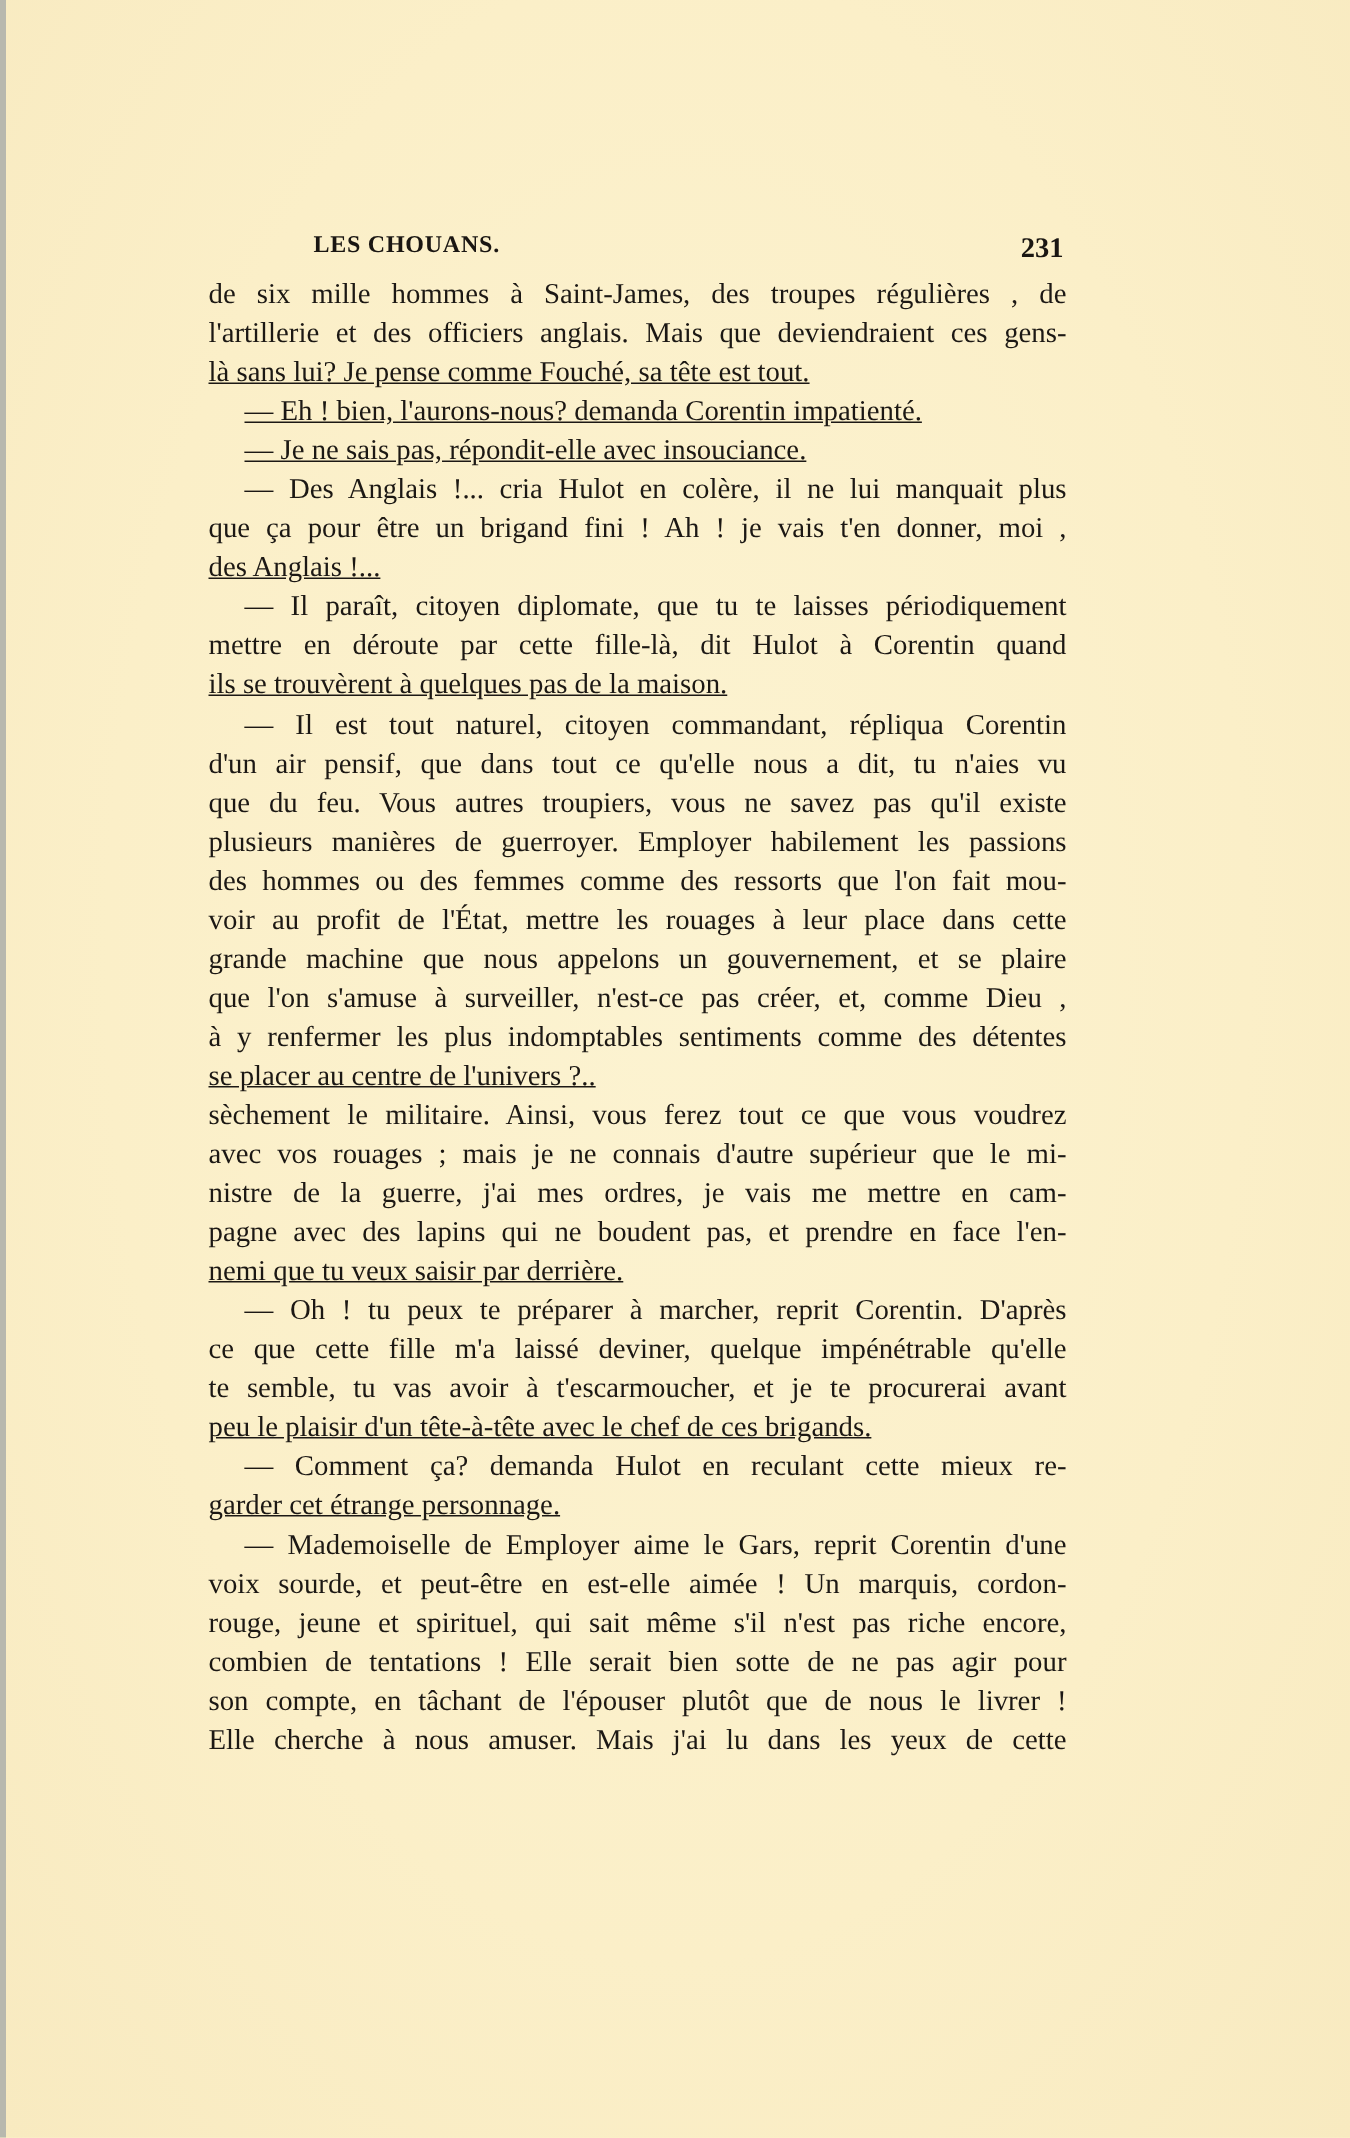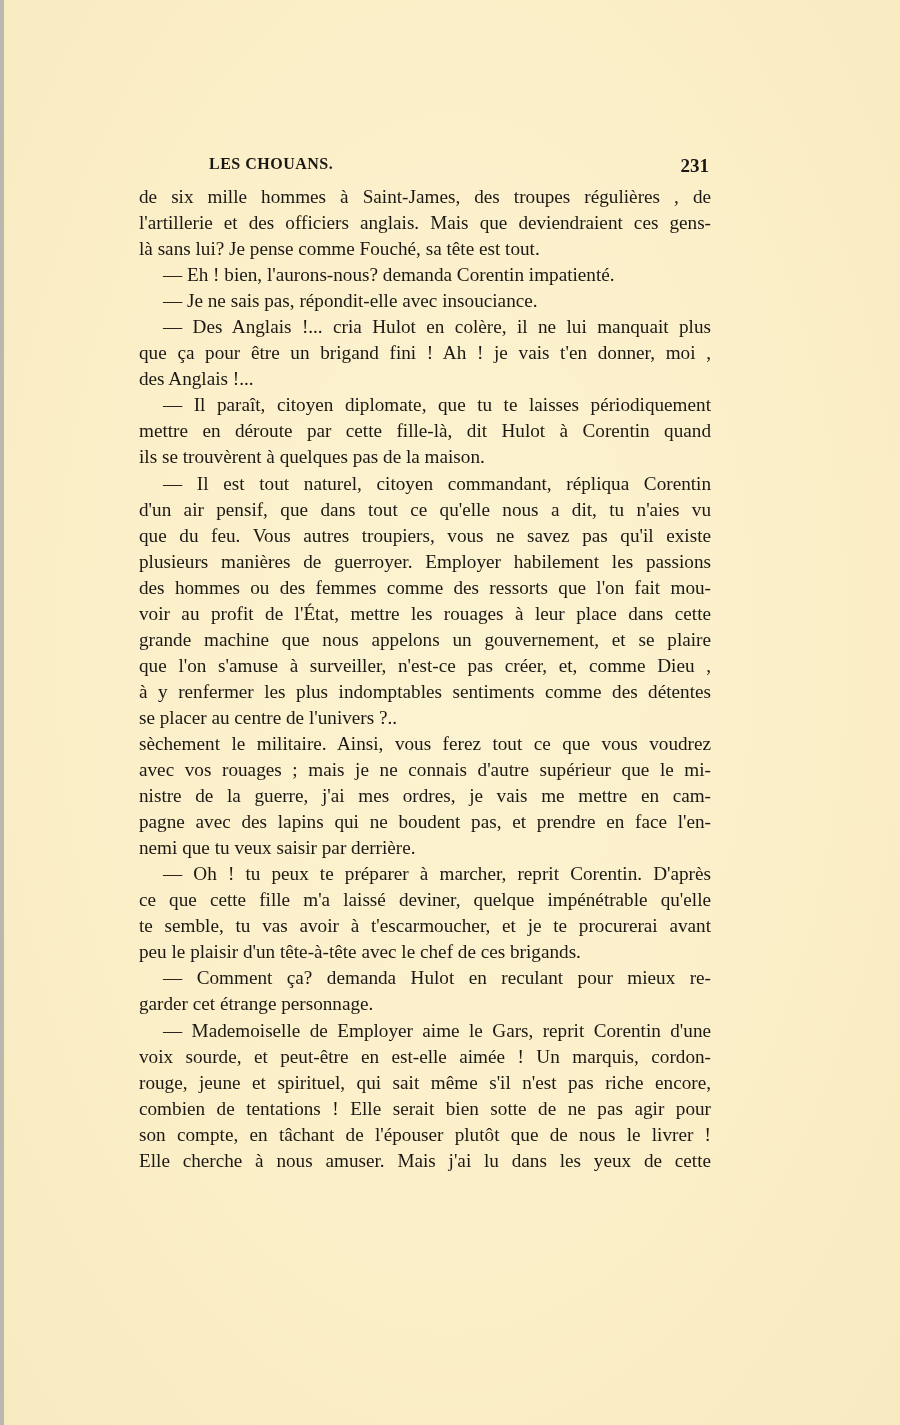--- a/index.html
+++ b/index.html
@@ -34,21 +34,21 @@
       position: absolute; top: 184px; left: 135px; width: 572px;
       font-family: "Liberation Serif", serif;
       font-size: 19.2px;
       line-height: 26.05px;
       color: #1c1814;
       text-align: justify;
     }
     .para { margin: 0; text-indent: 24px; hyphens: manual; }
     .para.cont { text-indent: 0; }
     .line { display: block; text-align: justify; text-align-last: justify; white-space: nowrap; }
-    .line.last { text-align-last: left; }
+    .line.last { text-align-last: left; text-decoration: underline; }
     .line.indent { padding-left: 24px; }
     .para .line { text-indent: 0; }
   </style>
 </head>
 <body>
 
 <div class="edge"></div>
 <div class="page">
   <div class="running-head">
     <span class="running-title">LES CHOUANS.</span>
@@ -95,21 +95,21 @@
         <span class="line">pagne avec des lapins qui ne boudent pas, et prendre en face l'en-</span>
         <span class="line last">nemi que tu veux saisir par derrière.</span>
       </div>
       <div class="para">
         <span class="line indent">— Oh ! tu peux te préparer à marcher, reprit Corentin. D'après</span>
         <span class="line">ce que cette fille m'a laissé deviner, quelque impénétrable qu'elle</span>
         <span class="line">te semble, tu vas avoir à t'escarmoucher, et je te procurerai avant</span>
         <span class="line last">peu le plaisir d'un tête-à-tête avec le chef de ces brigands.</span>
       </div>
       <div class="para">
-        <span class="line indent">— Comment ça? demanda Hulot en reculant pour mieux re-</span>
+        <span class="line indent">— Comment ça? demanda Hulot en reculant cette mieux re-</span>
         <span class="line last">garder cet étrange personnage.</span>
       </div>
       <div class="para">
         <span class="line indent">— Mademoiselle de Employer aime le Gars, reprit Corentin d'une</span>
         <span class="line">voix sourde, et peut-être en est-elle aimée ! Un marquis, cordon-</span>
         <span class="line">rouge, jeune et spirituel, qui sait même s'il n'est pas riche encore,</span>
         <span class="line">combien de tentations ! Elle serait bien sotte de ne pas agir pour</span>
         <span class="line">son compte, en tâchant de l'épouser plutôt que de nous le livrer !</span>
         <span class="line">Elle cherche à nous amuser. Mais j'ai lu dans les yeux de cette</span>
       </div>

